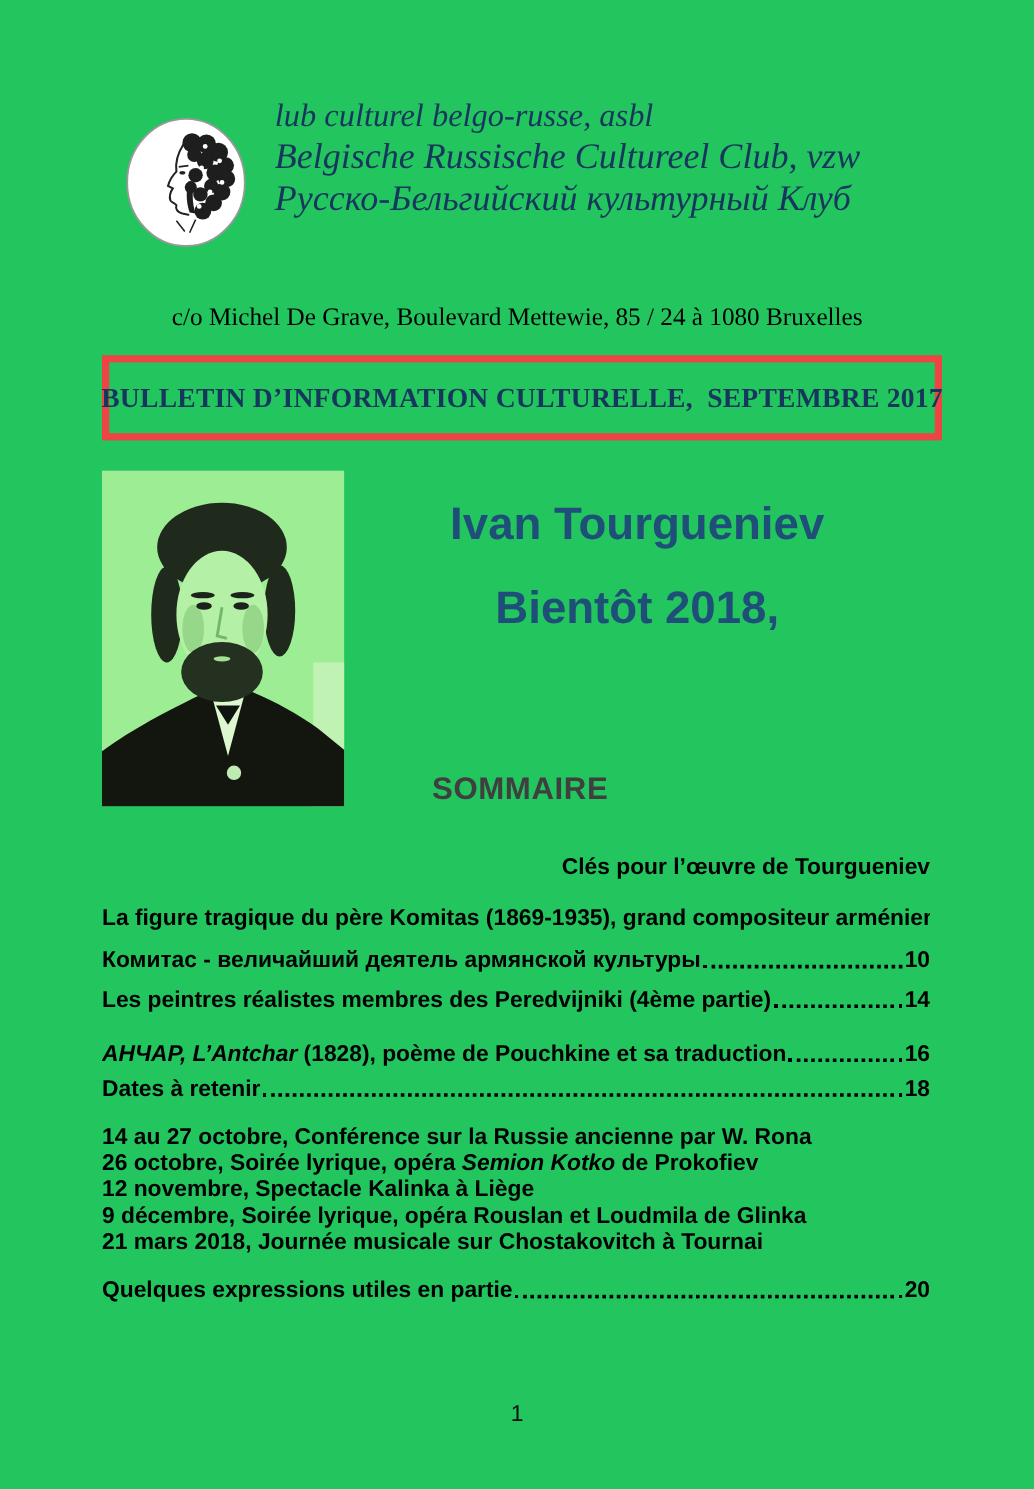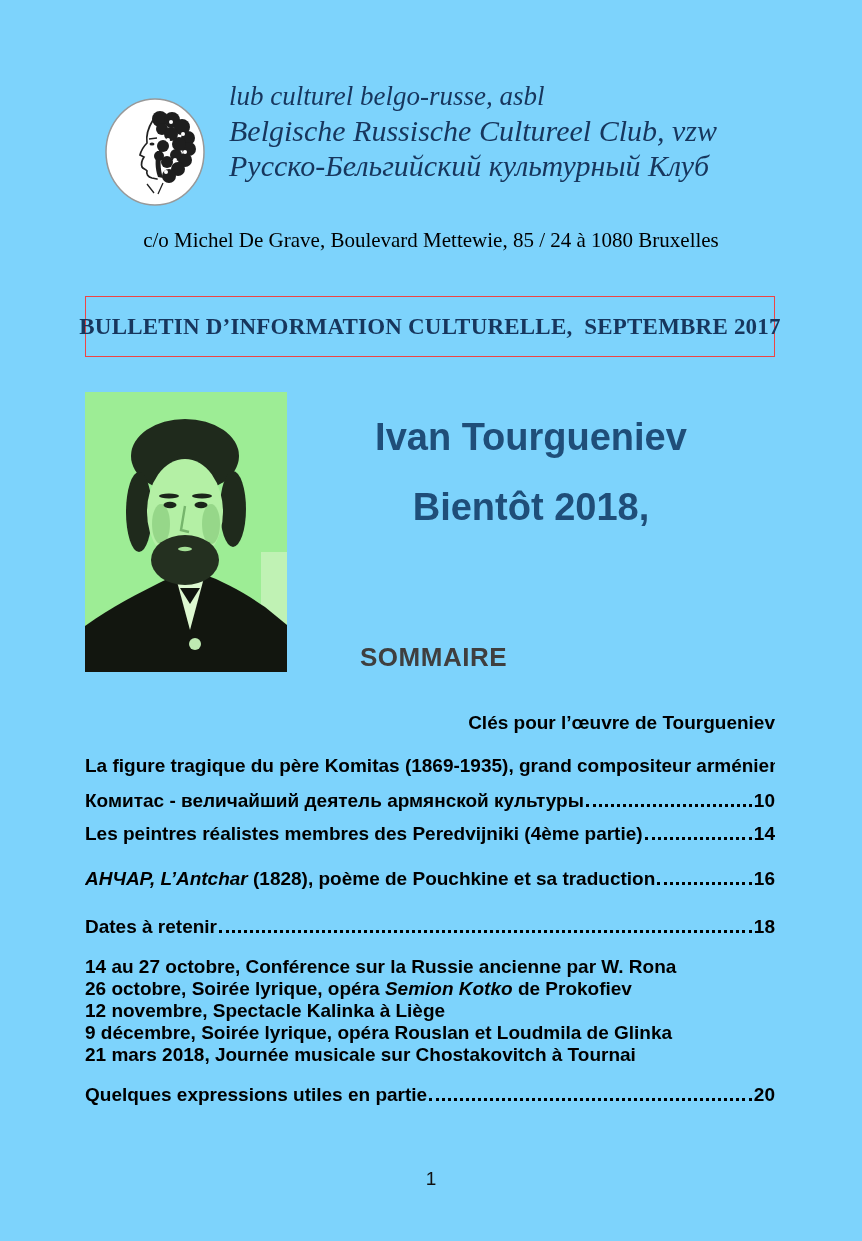--- a/index.html
+++ b/index.html
@@ -1,32 +1,32 @@
 <!DOCTYPE html>
 <html><head>
 <meta charset="utf-8">
 <style>
   html,body{margin:0;padding:0;background:#ffffff;}
   body{width:862px;height:1241px;position:relative;font-family:"Liberation Serif",serif;overflow:hidden;}
-  .page{position:absolute;inset:0;background:#7dd3fc;}
+  .page{position:absolute;inset:0;background:#22c55e;}
 
   
   .logo{position:absolute;left:103px;top:96px;width:104px;height:112px;}
   .org{position:absolute;left:229px;top:80px;color:#17365D;}
   .org-line{font-style:italic;color:#17365D;}
   .org-l1{font-size:27px;line-height:33px;}
   .org-l2{font-size:30px;line-height:35px;}
   .org-l3{font-size:30px;line-height:35px;}
   .founded{font-size:18px;line-height:24px;color:#000;margin-top:3px;}
 
-  .address{position:absolute;left:0;top:228px;width:862px;text-align:center;
+  .address{position:absolute;left:0;top:252px;width:862px;text-align:center;
            font-size:21px;color:#000;}
 
   .banner{position:absolute;left:85px;top:296px;width:688px;height:59px;
-          border:1px solid #ef4444;display:flex;align-items:center;justify-content:center;}
+          border:6px solid #ef4444;display:flex;align-items:center;justify-content:center;}
   .banner span{color:#17365D;font-weight:bold;font-size:23px;white-space:pre;letter-spacing:0.2px;}
 
   
   .portrait{position:absolute;left:85px;top:392px;width:202px;height:280px;}
   .hero-title{position:absolute;left:287px;top:402px;width:488px;text-align:center;
               font-family:"Liberation Sans",sans-serif;font-weight:bold;font-size:38px;
               line-height:70px;color:#1F4E79;}
   .sommaire{position:absolute;left:360px;top:642px;font-family:"Liberation Sans",sans-serif;
             font-weight:bold;font-size:26px;color:#3F3F3F;letter-spacing:0.5px;}
 
@@ -34,21 +34,21 @@
   .toc{position:absolute;left:85px;top:700px;width:690px;
        font-family:"Liberation Sans",sans-serif;font-weight:bold;font-size:19px;color:#000;}
   .toc-row{display:flex;align-items:flex-end;line-height:22px;height:22px;
            white-space:nowrap;overflow:hidden;}
   .toc-row .lbl{flex:0 1 auto;}
   .leader{flex:1 1 10px;min-width:10px;border-bottom:3px dotted #000;
           margin:0 2px 5px 2px;}
   .pg{flex:0 0 auto;}
   .it{font-style:italic;}
   .r1{margin-top:12px;flex-direction:column;} .r2{margin-top:21px;} .r3{margin-top:13px;} .r4{margin-top:11px;}
-  .r5{margin-top:23px;} .r6{margin-top:26px;} .events{margin-top:18px;} .r8{margin-top:18px;}
+  .r5{margin-top:23px;} .r6{margin-top:7px;} .events{margin-top:18px;} .r8{margin-top:18px;}
   .event-line{line-height:22px;height:22px;white-space:nowrap;}
 
   .pagenum{position:absolute;left:0;top:1168px;width:862px;text-align:center;
            font-family:"Liberation Sans",sans-serif;font-size:19px;color:#111;}
 </style>
 </head>
 <body>
 
 <div class="page">
 

